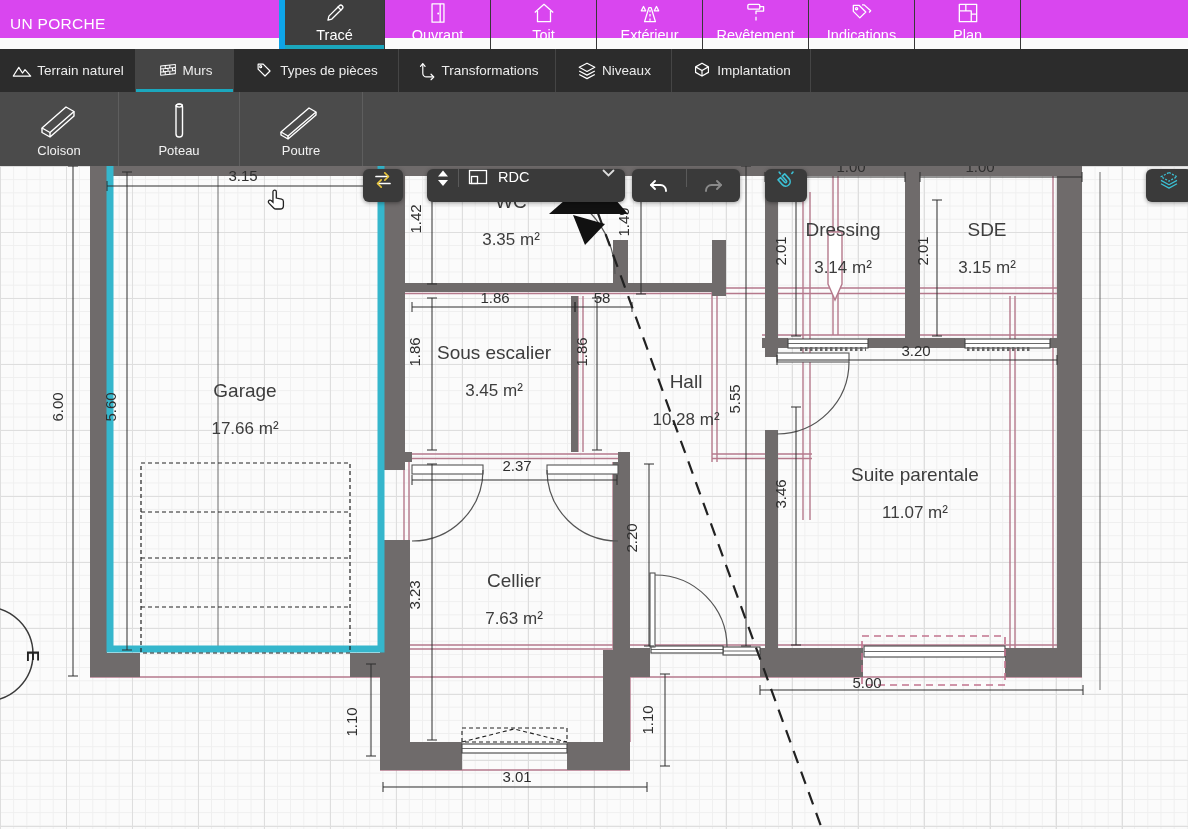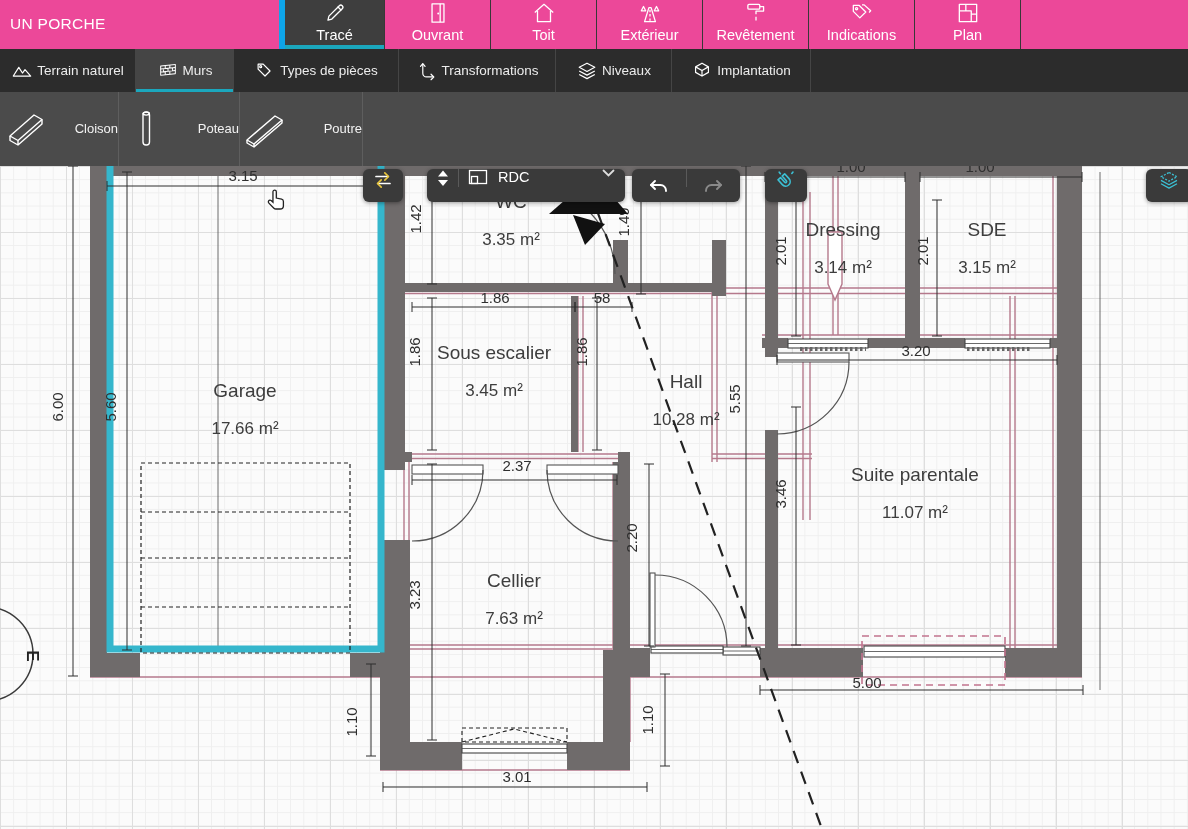--- a/index.html
+++ b/index.html
@@ -9,35 +9,35 @@
   .canvas{position:absolute;left:0;right:0;top:166px;bottom:0;z-index:0;background-color:#fbfbfb;
     background-image:
       linear-gradient(#dedede 1px,transparent 1px),
       linear-gradient(90deg,#dedede 1px,transparent 1px),
       linear-gradient(#efefef 1px,transparent 1px),
       linear-gradient(90deg,#efefef 1px,transparent 1px);
     background-size:66px 66px,66px 66px,13.2px 13.2px,13.2px 13.2px;}
   svg.plan{position:absolute;left:0;top:0;width:1188px;height:829px;z-index:1}
   svg.plan text{font-family:"Liberation Sans",sans-serif}
   
-  .row1{position:absolute;top:0;left:0;right:0;height:49px;background:#ec4899;z-index:20}
+  .row1{position:absolute;top:0;left:0;right:0;height:38px;background:#d946ef;z-index:20}
   .project-title{position:absolute;left:10px;top:15px;color:#fff;font-size:15.5px;letter-spacing:.3px;white-space:nowrap}
   .tabs{position:absolute;left:279px;top:0;height:49px;display:flex}
   .tab{width:106px;height:49px;display:flex;flex-direction:column;align-items:center;justify-content:flex-end;
        padding-bottom:6px;gap:1px;border-right:1px solid #383838;color:#fff;font-size:14.5px;position:relative;cursor:pointer}
   .tab:first-child{border-left:6px solid #0ea5e9}
   .tab.active{background:#3e3e3e}
   .tab.active::after{content:"";position:absolute;left:0;right:0;bottom:0;height:4px;background:#1ba7bd}
   .row2{position:absolute;top:49px;left:0;right:0;height:43px;background:#2c2c2c;display:flex;z-index:20}
   .snav{height:43px;display:flex;align-items:center;justify-content:center;gap:4px;color:#ececec;
         font-size:13.5px;border-right:1px solid #454545;position:relative;cursor:pointer}
   .snav.active{background:#454545}
   .snav.active::after{content:"";position:absolute;left:0;right:0;bottom:0;height:3px;background:#1ba7bd}
   .row3{position:absolute;top:92px;left:0;right:0;height:74px;background:#4b4b4b;display:flex;z-index:20}
-  .tool{display:flex;align-items:center;justify-content:space-between;
+  .tool{display:flex;flex-direction:column;align-items:center;justify-content:space-between;
         padding:7px 0 8px;border-right:1px solid #5e5e5e;color:#f2f2f2;font-size:13px;cursor:pointer}
   
   .fbtn{position:absolute;top:169px;height:33px;background:#3a3a3a;border-radius:6px;
         box-shadow:0 1px 4px rgba(0,0,0,.4);display:flex;align-items:flex-start;justify-content:center;z-index:30;cursor:pointer}
   .btn-swap{left:363px;width:40px}
   .level-panel{left:427px;width:198px;justify-content:flex-start;padding:0 10px;gap:9px;color:#fff;font-size:14.5px}
   .level-panel .grow{flex:1}
   .vdiv{width:1px;height:18px;background:#5a5a5a}
   .undo-redo{left:632px;width:108px;gap:0}
   .undo-redo .half{width:50%;height:100%;display:flex;align-items:center;justify-content:center}

